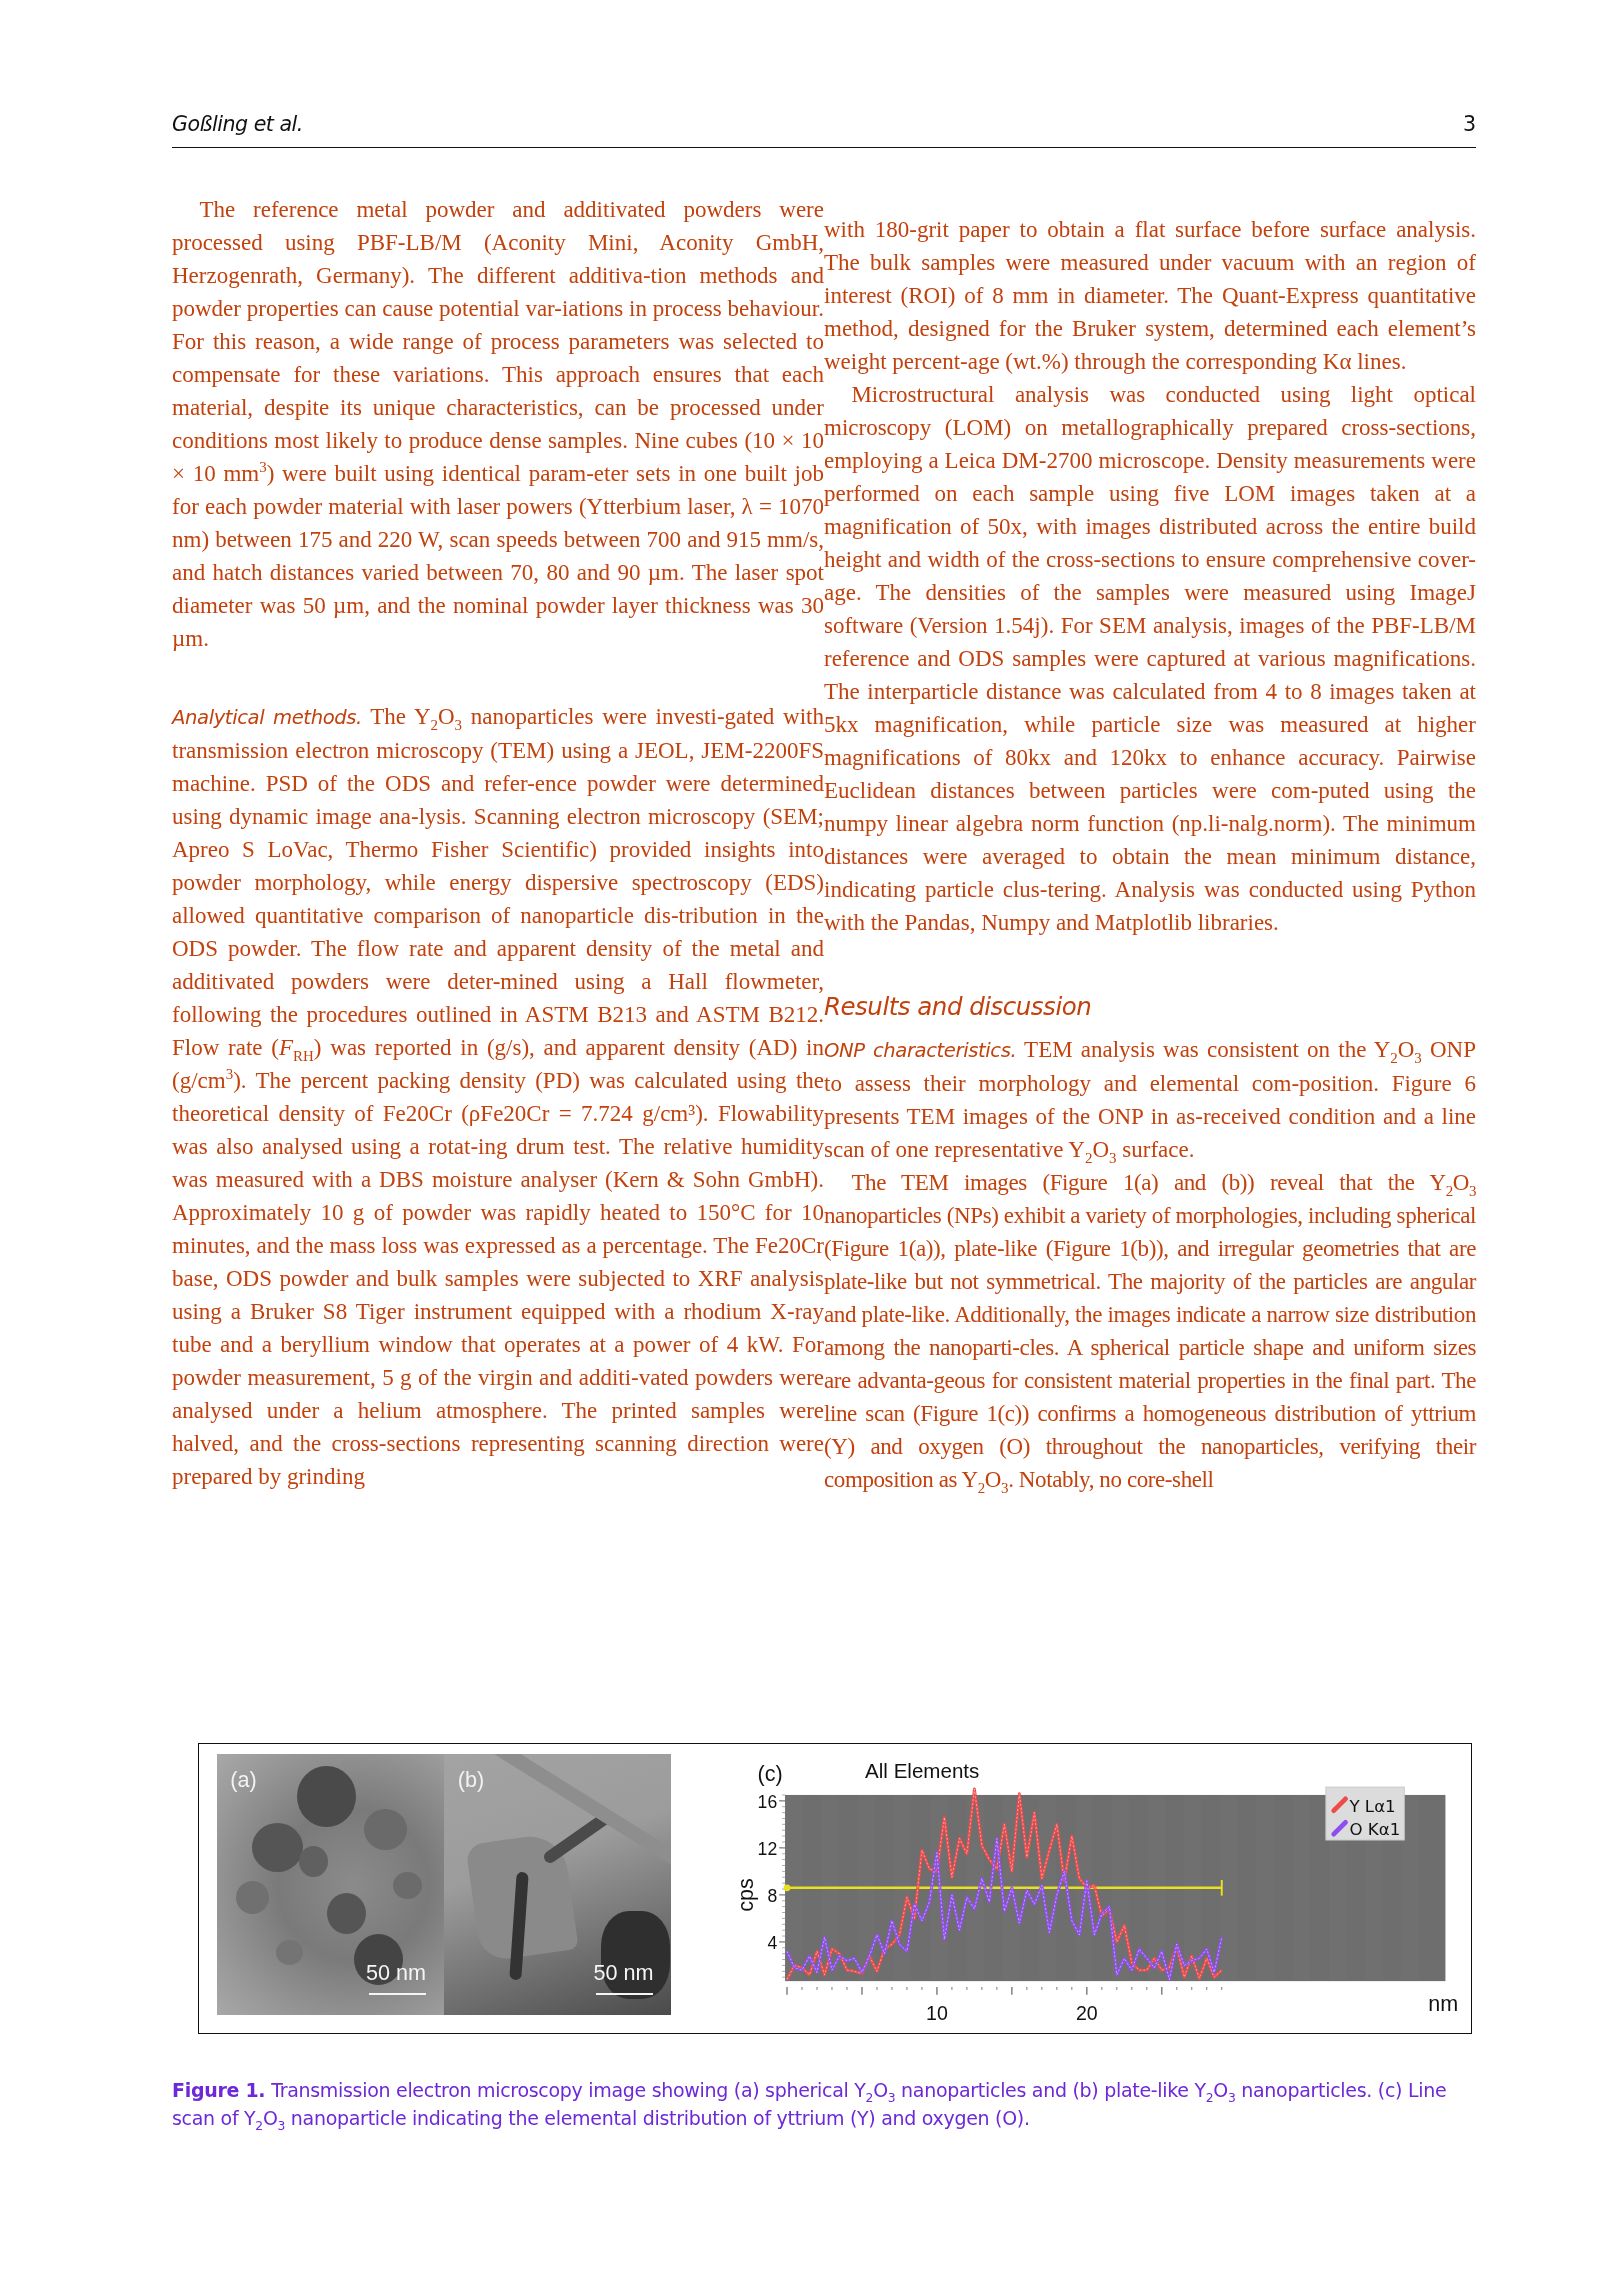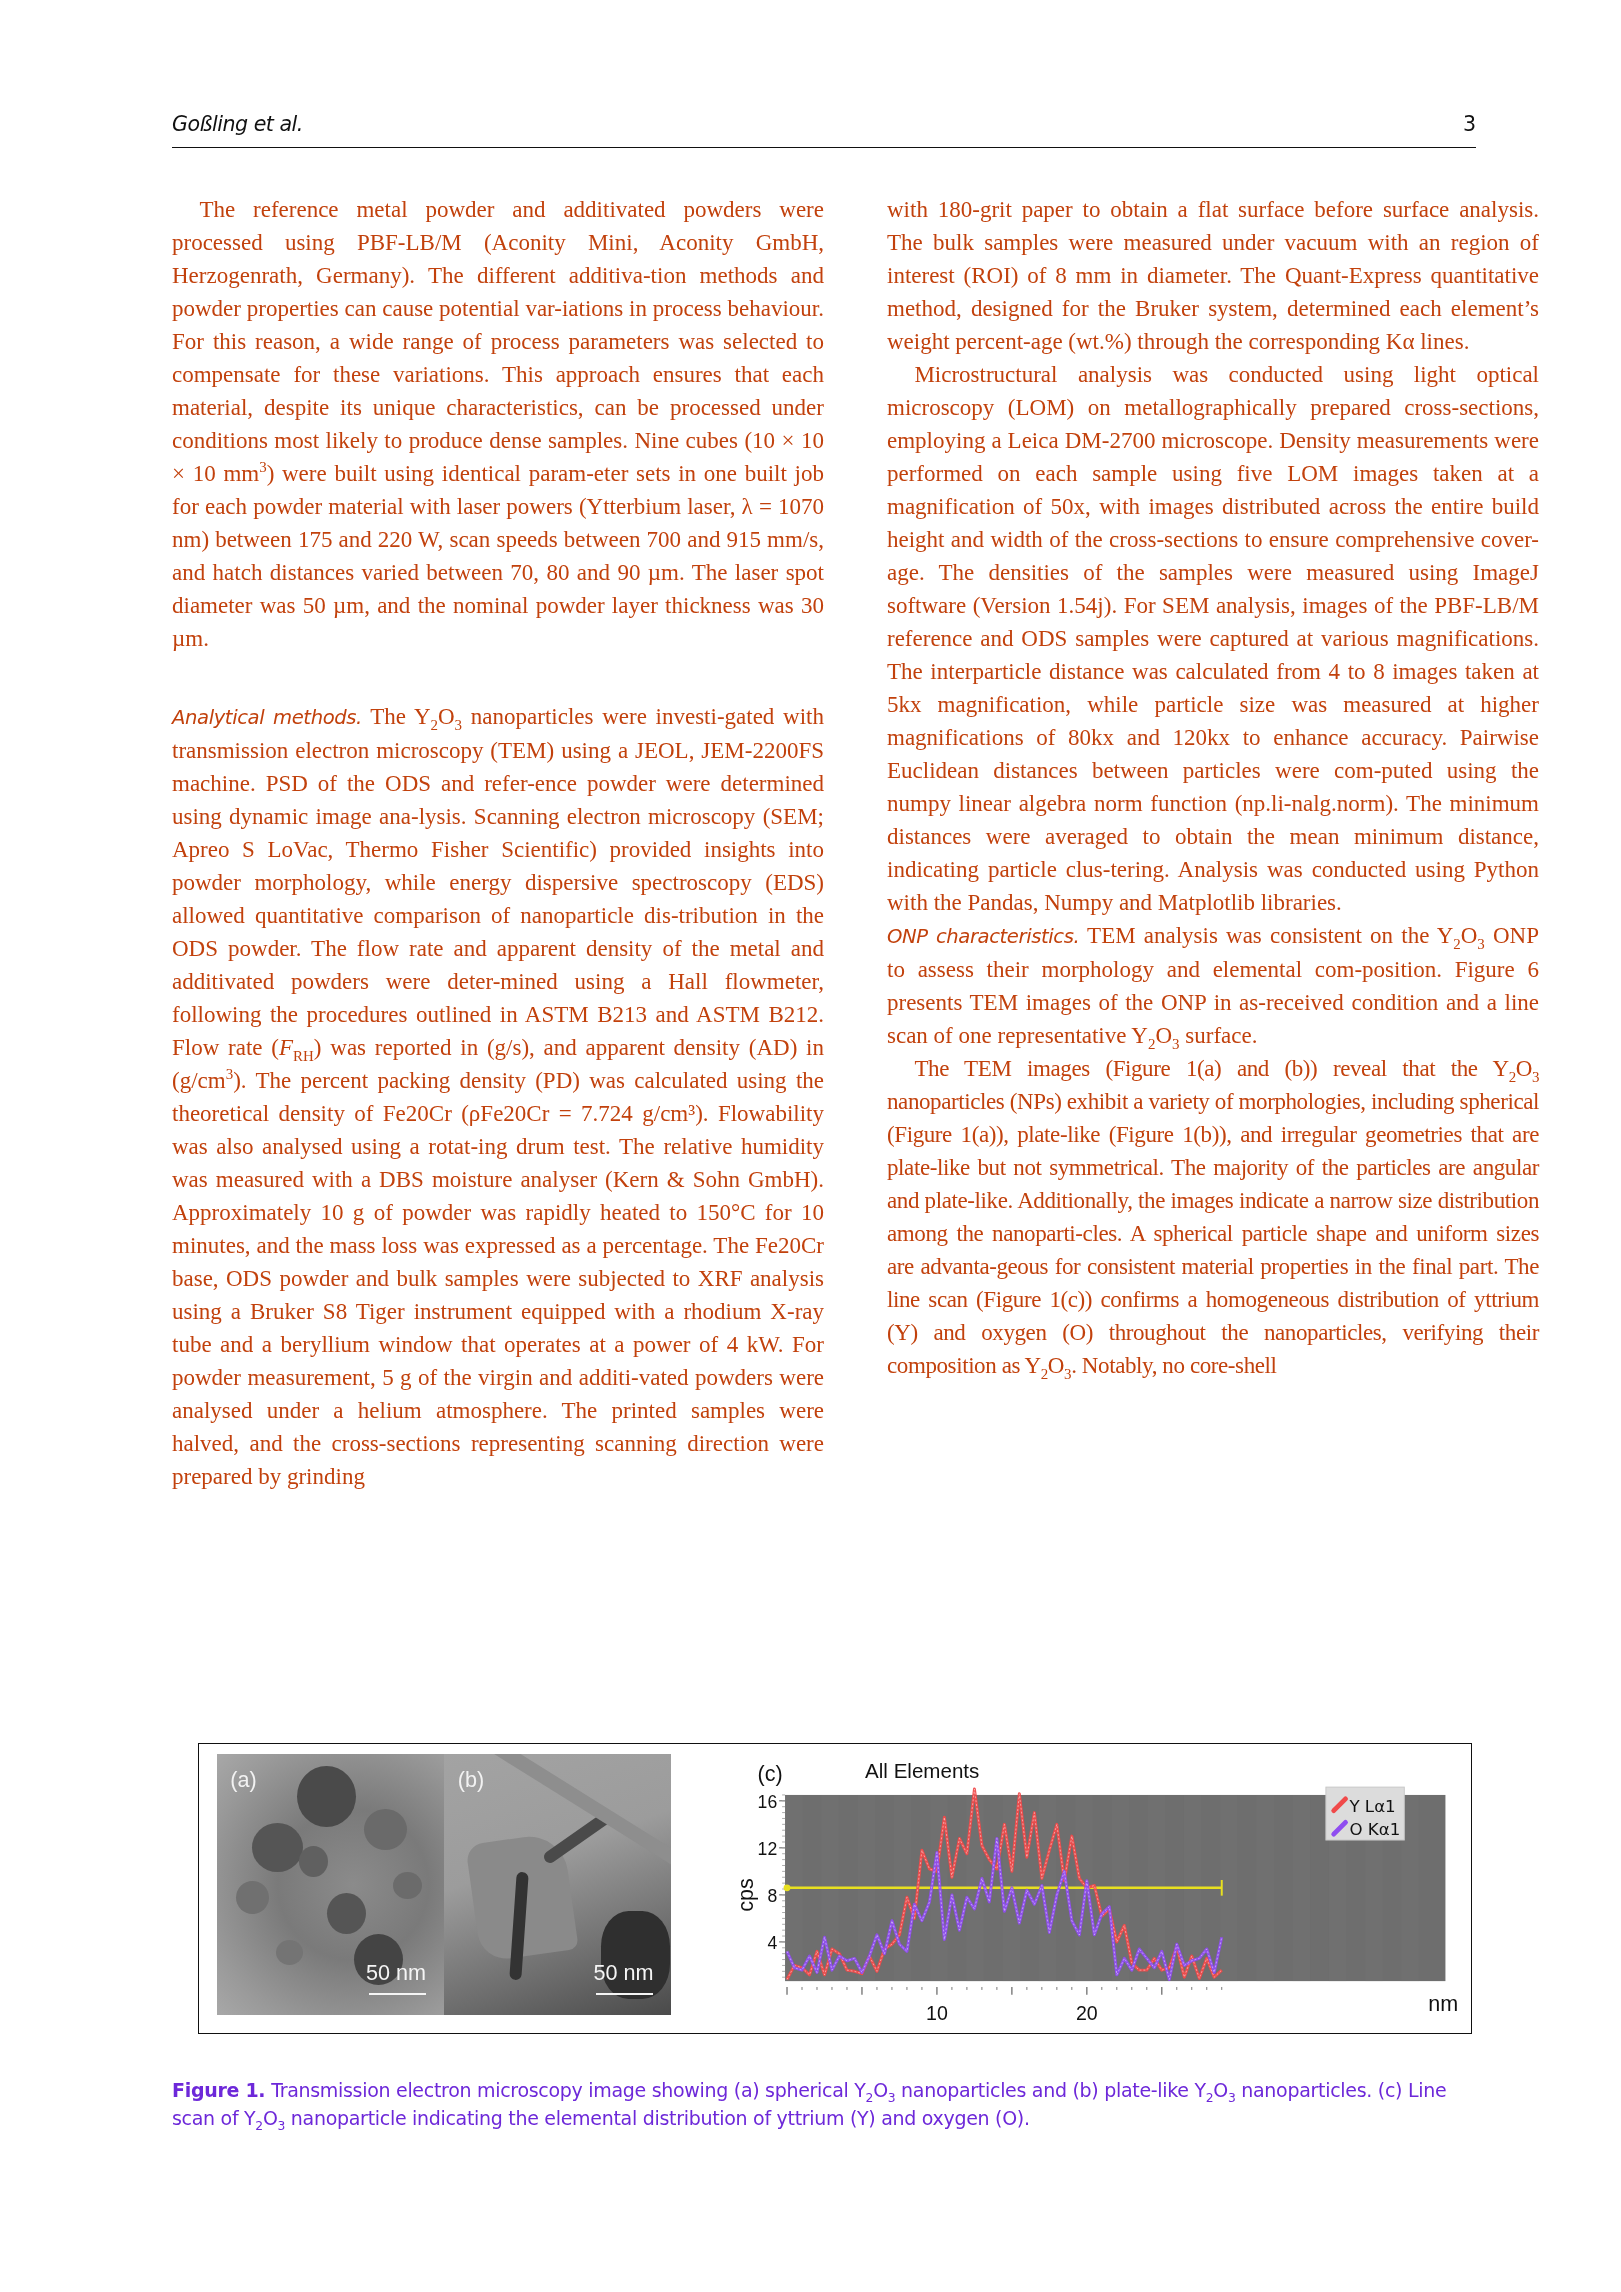--- a/index.html
+++ b/index.html
@@ -12,21 +12,21 @@
   }
   .running-head .author { position: absolute; left: 0; top: 3.9px; letter-spacing: -0.5px; }
   .running-head .pageno { position: absolute; right: 0; top: 3.9px; font-style: normal; }
 
   .col {
     position: absolute; top: 193px; width: 652px;
     font-family: "Liberation Serif", serif; font-size: 23px; line-height: 33px;
     color: #c2410c; text-align: justify; hyphens: manual;
   }
   .col.left { left: 172px; }
-  .col.right { left: 887px; }
+  .col.right { left: 824px; margin-top: 20px; }
   .col p { margin: 0; }
   .col p.indent { text-indent: 27.4px; }
   .col p.gap { margin-top: 33px; }
   .runin { font-family: "DejaVu Sans", sans-serif; font-style: italic; font-size: 19.6px; letter-spacing: -0.4px; }
   .section-head {
     font-family: "DejaVu Sans", sans-serif; font-style: italic; font-size: 24.5px;
     margin: 51px 0 9.8px 0; letter-spacing: -0.5px; line-height: 33px;
   }
   sub, sup { font-size: 65%; line-height: 0; }
 
@@ -67,20 +67,21 @@
 
   <div class="col left">
     <p class="indent"><span>The reference metal powder and additivated powders were processed using PBF-LB/M (Aconity Mini, Aconity GmbH, Herzogenrath, Germany). The different additiva-tion methods and powder properties can cause potential var-iations in process behaviour. For this reason, a wide range of process parameters was selected to compensate for these variations. This approach ensures that each material, despite its unique characteristics, can be processed under conditions most likely to produce dense samples. Nine cubes (10 × 10 × 10 mm</span><sup>3</sup><span>) were built using identical param-eter sets in one built job for each powder material with laser powers (Ytterbium laser, λ = 1070 nm) between 175 and 220 W, scan speeds between 700 and 915 mm/s, and hatch distances varied between 70, 80 and 90 µm. The laser spot diameter was 50 µm, and the nominal powder layer thickness was 30 µm.</span></p>
 
     <p class="gap" style="margin-top:45px;"><span class="runin">Analytical methods.</span><span> The Y</span><sub>2</sub><span>O</span><sub>3</sub><span> nanoparticles were investi-gated with transmission electron microscopy (TEM) using a JEOL, JEM-2200FS machine. PSD of the ODS and refer-ence powder were determined using dynamic image ana-lysis. Scanning electron microscopy (SEM; Apreo S LoVac, Thermo Fisher Scientific) provided insights into powder morphology, while energy dispersive spectroscopy (EDS) allowed quantitative comparison of nanoparticle dis-tribution in the ODS powder. The flow rate and apparent density of the metal and additivated powders were deter-mined using a Hall flowmeter, following the procedures outlined in ASTM B213 and ASTM B212. Flow rate (</span><i>F</i><sub>RH</sub><span>) was reported in (g/s), and apparent density (AD) in (g/cm</span><sup>3</sup><span>). The percent packing density (PD) was calculated using the theoretical density of Fe20Cr (ρFe20Cr = 7.724 g/cm³). Flowability was also analysed using a rotat-ing drum test. The relative humidity was measured with a DBS moisture analyser (Kern &amp; Sohn GmbH). Approximately 10 g of powder was rapidly heated to 150°C for 10 minutes, and the mass loss was expressed as a percentage. The Fe20Cr base, ODS powder and bulk samples were subjected to XRF analysis using a Bruker S8 Tiger instrument equipped with a rhodium X-ray tube and a beryllium window that operates at a power of 4 kW. For powder measurement, 5 g of the virgin and additi-vated powders were analysed under a helium atmosphere. The printed samples were halved, and the cross-sections representing scanning direction were prepared by grinding</span></p>
   </div>
 
   <div class="col right">
     <p>with 180-grit paper to obtain a flat surface before surface analysis. The bulk samples were measured under vacuum with an region of interest (ROI) of 8 mm in diameter. The Quant-Express quantitative method, designed for the Bruker system, determined each element’s weight percent-age (wt.%) through the corresponding Kα lines.</p>
     <p class="indent">Microstructural analysis was conducted using light optical microscopy (LOM) on metallographically prepared cross-sections, employing a Leica DM-2700 microscope. Density measurements were performed on each sample using five LOM images taken at a magnification of 50x, with images distributed across the entire build height and width of the cross-sections to ensure comprehensive cover-age. The densities of the samples were measured using ImageJ software (Version 1.54j). For SEM analysis, images of the PBF-LB/M reference and ODS samples were captured at various magnifications. The interparticle distance was calculated from 4 to 8 images taken at 5kx magnification, while particle size was measured at higher magnifications of 80kx and 120kx to enhance accuracy. Pairwise Euclidean distances between particles were com-puted using the numpy linear algebra norm function (np.li-nalg.norm). The minimum distances were averaged to obtain the mean minimum distance, indicating particle clus-tering. Analysis was conducted using Python with the Pandas, Numpy and Matplotlib libraries.</p>
+    <div class="section-head">Results and discussion</div>
     <p><span class="runin">ONP characteristics.</span><span> TEM analysis was consistent on the Y</span><sub>2</sub><span>O</span><sub>3</sub><span> ONP to assess their morphology and elemental com-position. Figure 6 presents TEM images of the ONP in as-received condition and a line scan of one representative Y</span><sub>2</sub><span>O</span><sub>3</sub><span> surface.</span></p>
     <p class="indent" style="letter-spacing:-0.4px;"><span>The TEM images (Figure 1(a) and (b)) reveal that the Y</span><sub>2</sub><span>O</span><sub>3</sub><span> nanoparticles (NPs) exhibit a variety of morphologies, including spherical (Figure 1(a)), plate-like (Figure 1(b)), and irregular geometries that are plate-like but not symmetrical. The majority of the particles are angular and plate-like. Additionally, the images indicate a narrow size distribution among the nanoparti-cles. A spherical particle shape and uniform sizes are advanta-geous for consistent material properties in the final part. The line scan (Figure 1(c)) confirms a homogeneous distribution of yttrium (Y) and oxygen (O) throughout the nanoparticles, verifying their composition as Y</span><sub>2</sub><span>O</span><sub>3</sub><span>. Notably, no core-shell</span></p>
   </div>
 
   <div class="figure-box">
     <div class="tem tem-a">
       <div class="blob" style="left:80px;top:11.8px;width:59px;height:61px;background:#4a4a4a;"></div>
       <div class="blob" style="left:35px;top:69px;width:51px;height:49px;background:#555;"></div>
       <div class="blob" style="left:82px;top:92px;width:29px;height:31px;background:#606060;"></div>
       <div class="blob" style="left:110px;top:139px;width:39px;height:41px;background:#555;"></div>

